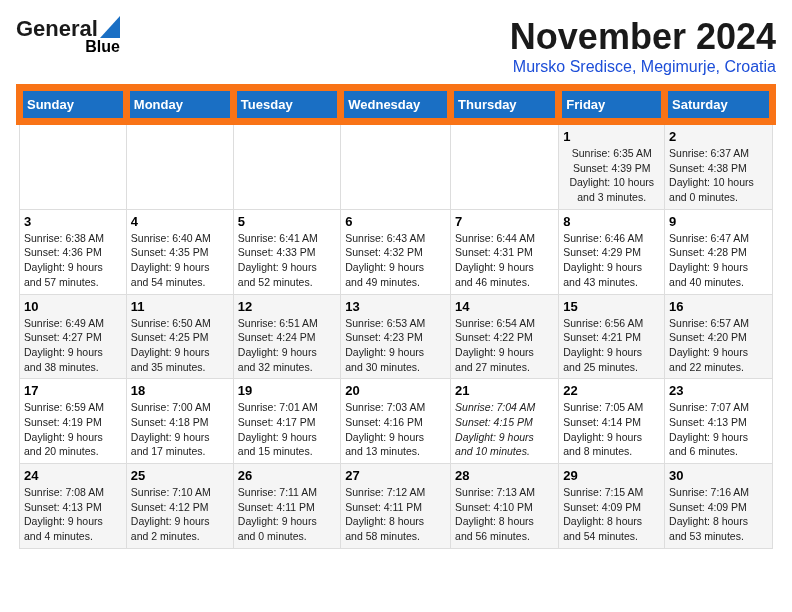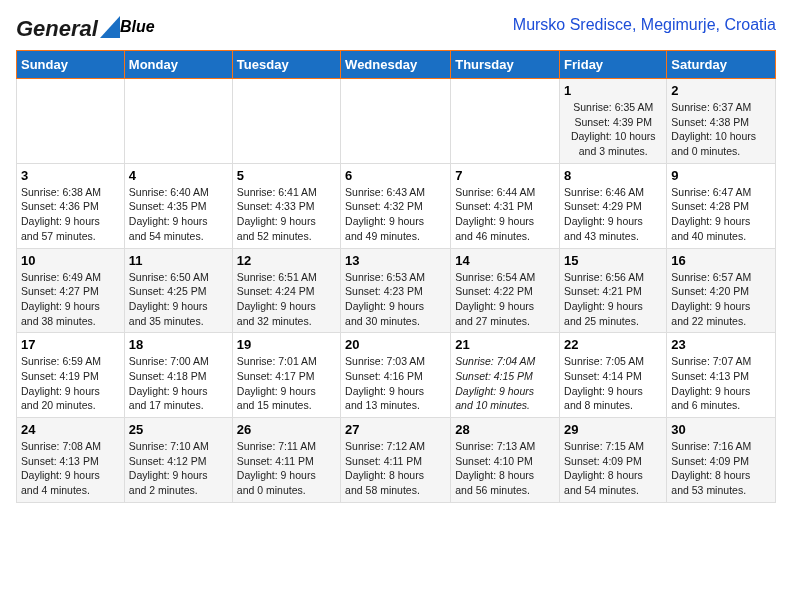--- a/index.html
+++ b/index.html
@@ -11,22 +11,22 @@
       padding: 16px;
     }
     .header-area {
       display: flex;
       align-items: flex-start;
       justify-content: space-between;
       margin-bottom: 8px;
     }
     .logo {
       display: flex;
-      align-items: center;
-      font-style: italic;
+      flex-direction: column;
+      align-items: flex-end;
     }
     .title-area {
       text-align: right;
     }
     .main-title {
       font-size: 36px;
       font-weight: bold;
       color: #1a1a1a;
     }
     .subtitle {
@@ -37,21 +37,21 @@
       width: 100%;
       border-collapse: collapse;
       font-size: 11px;
     }
     .calendar th {
       background: #1a6fc4;
       color: #fff;
       padding: 6px 4px;
       text-align: left;
       font-size: 13px;
-      border: 1px solid #f97316;
+      border: 7px solid #f97316;
     }
     .calendar td {
       vertical-align: top;
       padding: 4px;
       border: 1px solid #ddd;
       width: 113px;
       height: 80px;
       background: #fff;
     }
     .calendar tr:nth-child(odd) td {
@@ -82,20 +82,21 @@
   <div class="logo">
     <div style="display:flex;align-items:center;">
       <span style="font-size:22px;font-weight:bold;color:#1a1a1a;">General</span>
       <svg width="20" height="22" viewBox="0 0 20 22" style="margin-left:2px;margin-top:-4px;">
         <polygon points="0,22 20,22 20,0" fill="#1a6fc4"></polygon>
       </svg>
     </div>
     <span style="font-size:16px;font-weight:bold;color:#000000;margin-top:-4px;">Blue</span>
   </div>
   <div class="title-area">
+    <div class="main-title">November 2024</div>
     <div class="subtitle">Mursko Sredisce, Megimurje, Croatia</div>
   </div>
 </div>
 
 <table class="calendar">
   <thead>
     <tr id="weekday-header">
         <th>Sunday</th>
         <th>Monday</th>
         <th>Tuesday</th>

